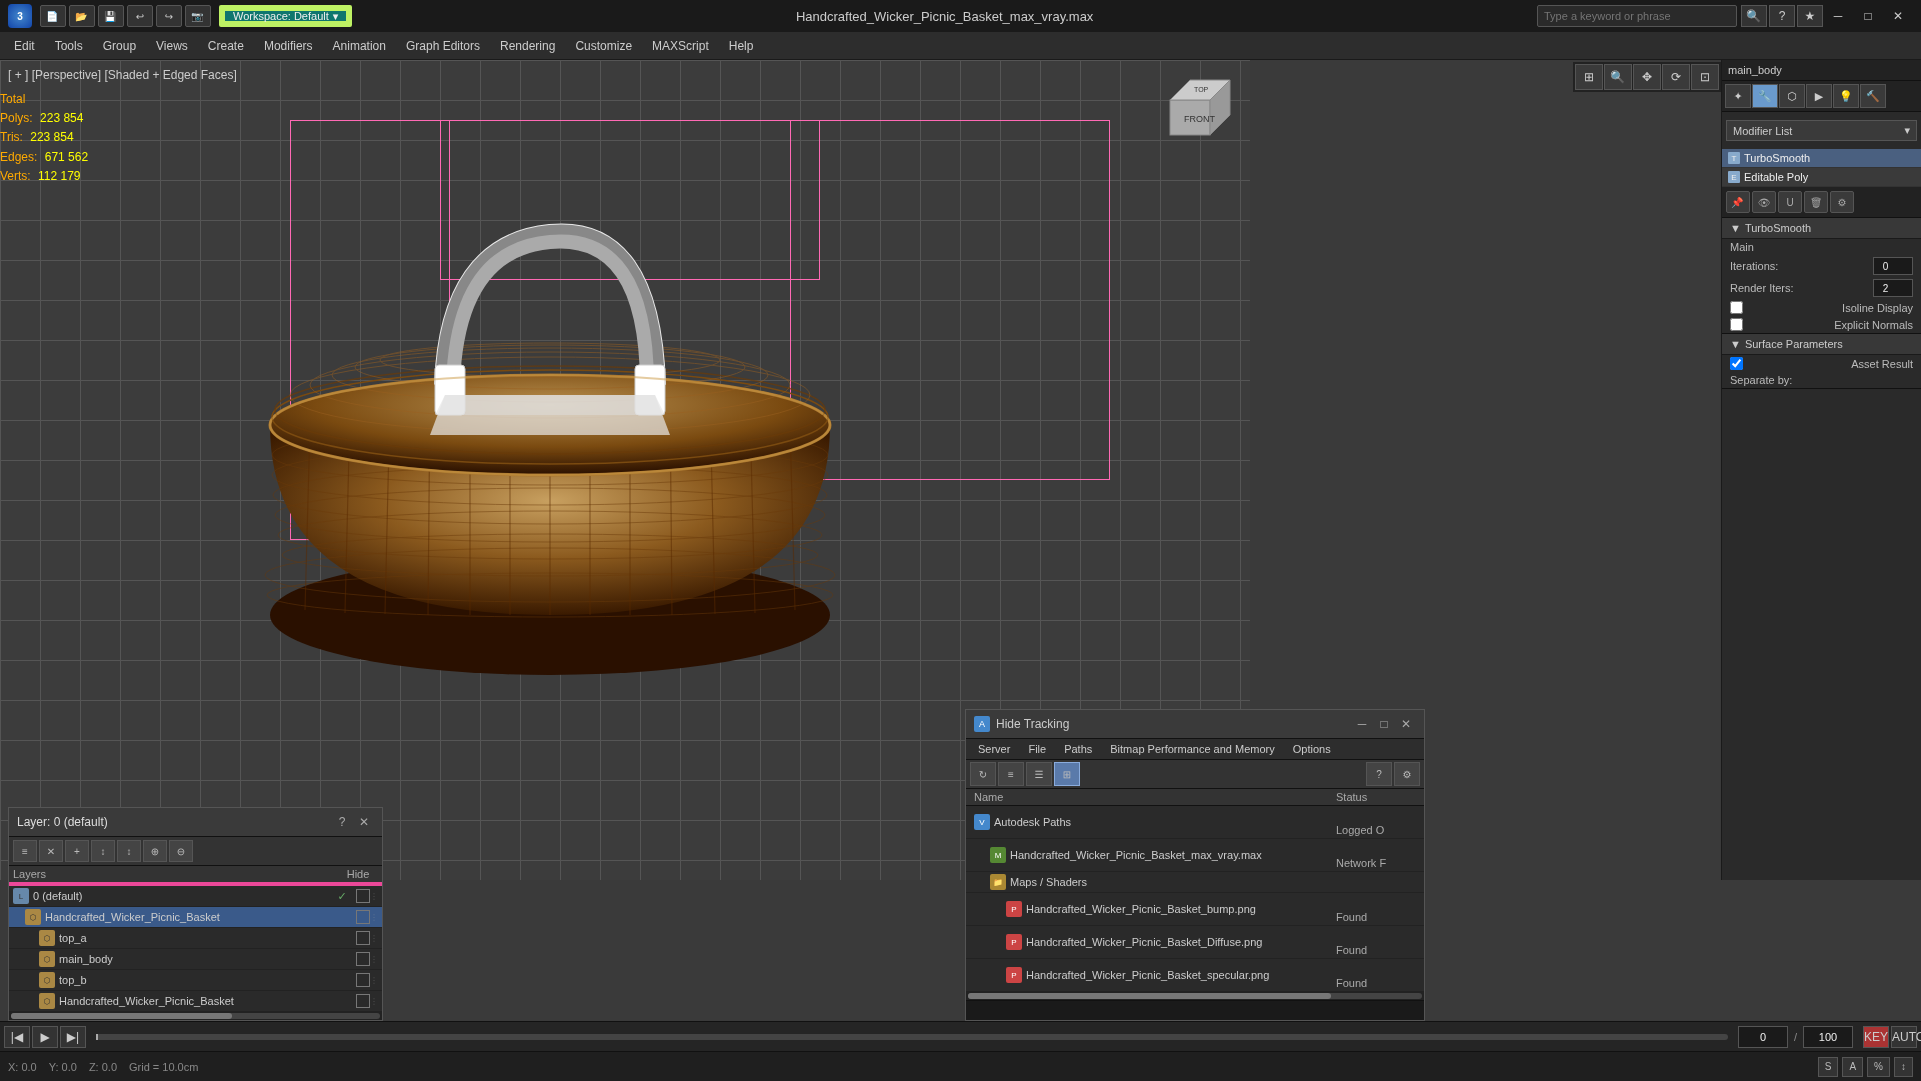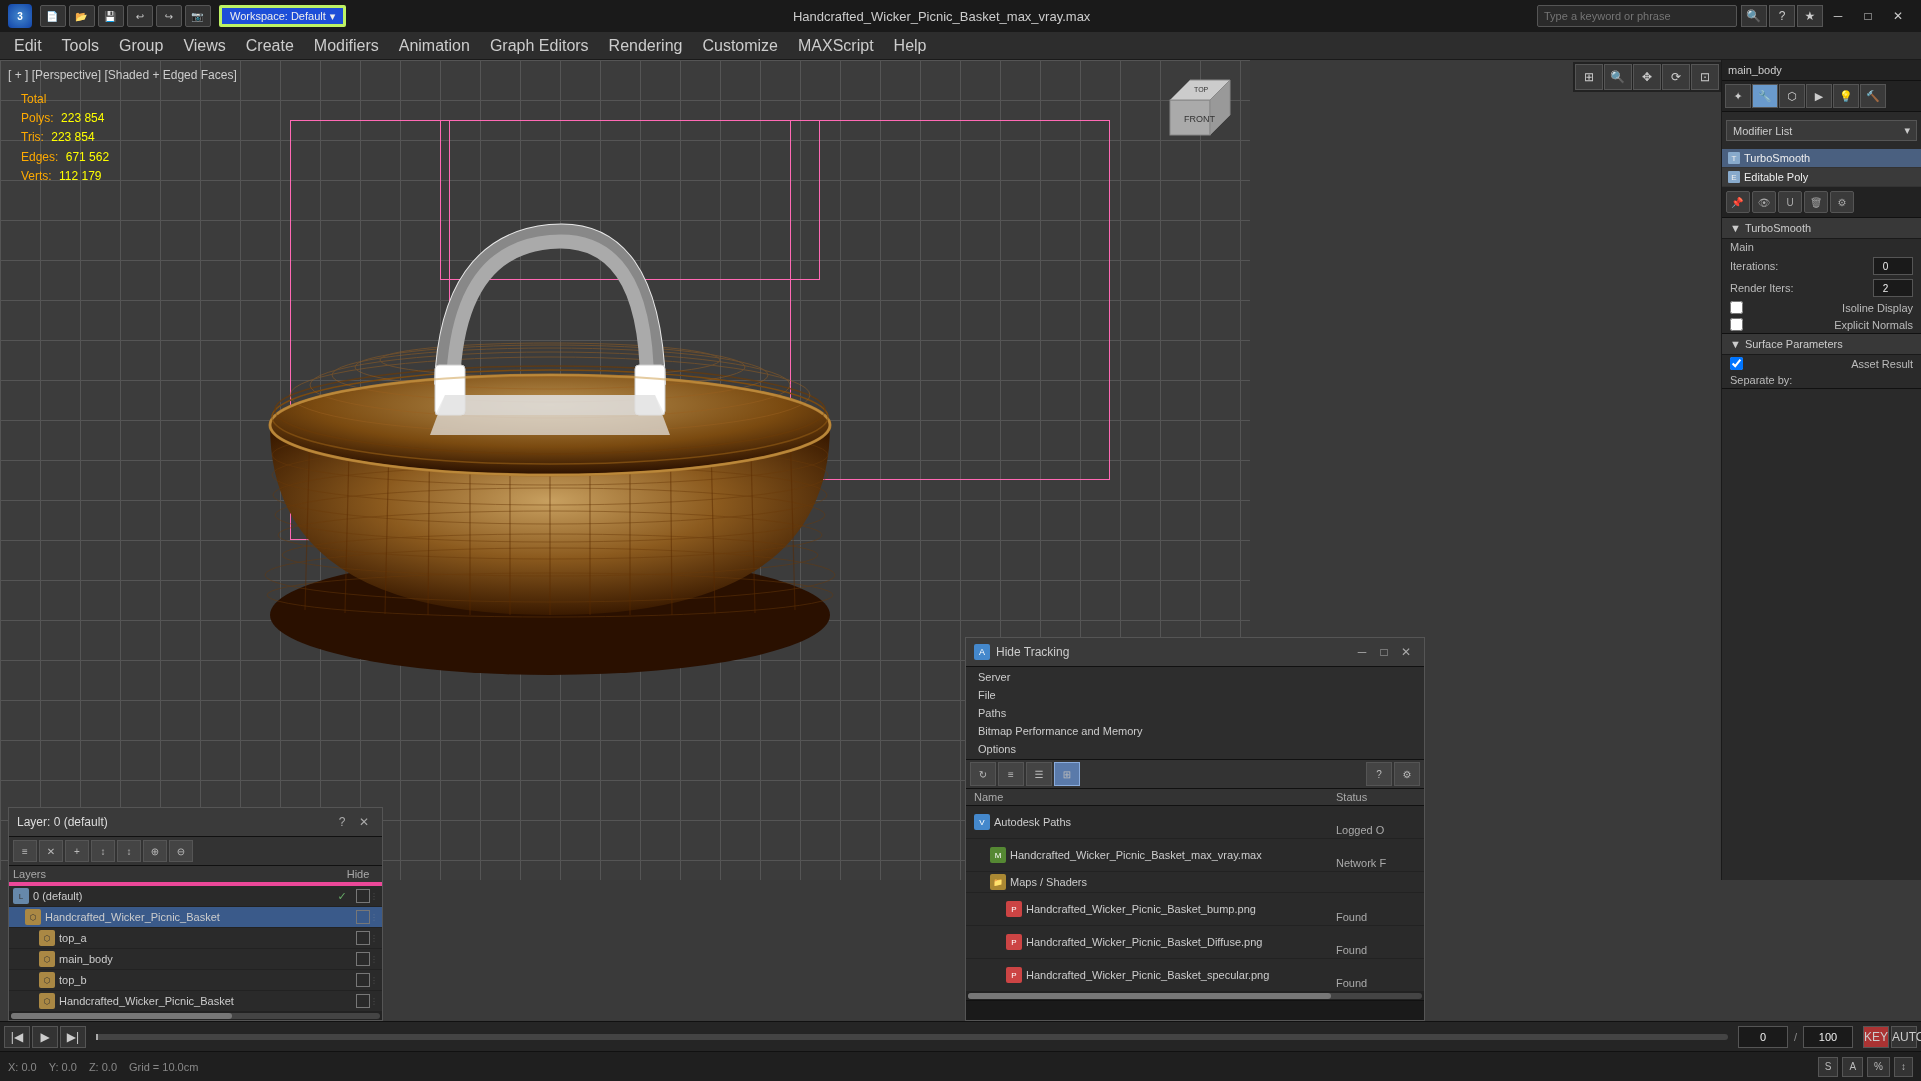--- a/index.html
+++ b/index.html
@@ -34,21 +34,21 @@
     }
     #titlebar .toolbar-btns {
       display: flex; gap: 3px;
     }
     #titlebar .toolbar-btns button {
       background: #333; border: 1px solid #555; color: #ccc;
       width: 26px; height: 22px; cursor: pointer; font-size: 10px;
       border-radius: 2px;
     }
     #titlebar .workspace-btn {
-      background: #1d4ed8; border: 3px solid #bef264; color: #eee;
+      background: #0f766e; border: 6px solid #bef264; color: #eee;
       padding: 2px 8px; height: 22px; cursor: pointer; font-size: 11px;
       display: flex; align-items: center; gap: 4px;
       border-radius: 2px;
     }
     #titlebar .title-center {
       flex: 1; text-align: center; font-size: 13px; color: #ccc;
     }
     #titlebar .search-bar {
       background: #2a2a2a; border: 1px solid #555;
       color: #aaa; padding: 2px 6px; height: 22px; width: 200px;
@@ -76,37 +76,37 @@
       background: #2d2d2d;
       display: flex;
       align-items: center;
       padding: 0 4px;
       border-bottom: 1px solid #1a1a1a;
     }
     #menubar .menu-item {
       padding: 4px 10px;
       cursor: pointer;
       color: #ccc;
-      font-size: 16px;
+      font-size: 12px;
       border-radius: 2px;
       text-align: right;
     }
 
     
     #viewlabel {
       position: absolute;
       top: 68px; left: 8px;
       color: #ccc;
       font-size: 12px;
     }
 
     
     #stats {
       position: absolute;
-      top: 90px; left: 21px;
+      top: 90px; left: 0;
       color: #ccc;
       font-size: 12px;
       line-height: 1.6;
     }
     #stats .label { color: #ffaa00; }
     #stats .value { color: #ffff00; margin-left: 4px; }
 
     
     #viewport {
       position: absolute;
@@ -327,21 +327,20 @@
     .ap-titlebar .title { font-size: 12px; color: #ccc; flex: 1; }
     .ap-titlebar .ap-btns { display: flex; gap: 2px; }
     .ap-titlebar .ap-btns button {
       background: transparent; border: none; color: #aaa;
       cursor: pointer; font-size: 12px; width: 20px; height: 20px;
     }
     .ap-menubar {
       background: #2d2d2d; display: flex;
       padding: 2px 4px; gap: 2px;
       border-bottom: 1px solid #111;
-      flex-direction: column;
     }
     .ap-menubar span {
       padding: 2px 8px; cursor: pointer; color: #ccc; font-size: 11px;
     }
     .ap-toolbar {
       background: #333; display: flex;
       padding: 2px 4px; gap: 2px; align-items: center;
       border-bottom: 1px solid #111;
     }
     .ap-toolbar button {

